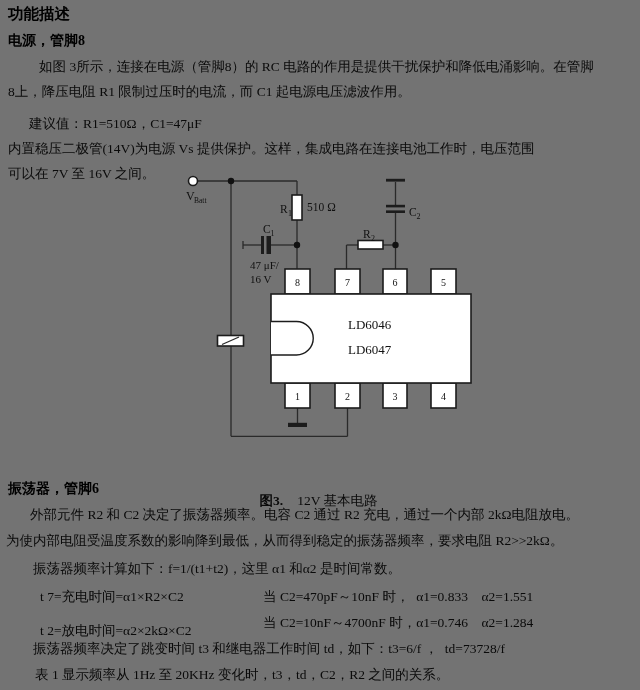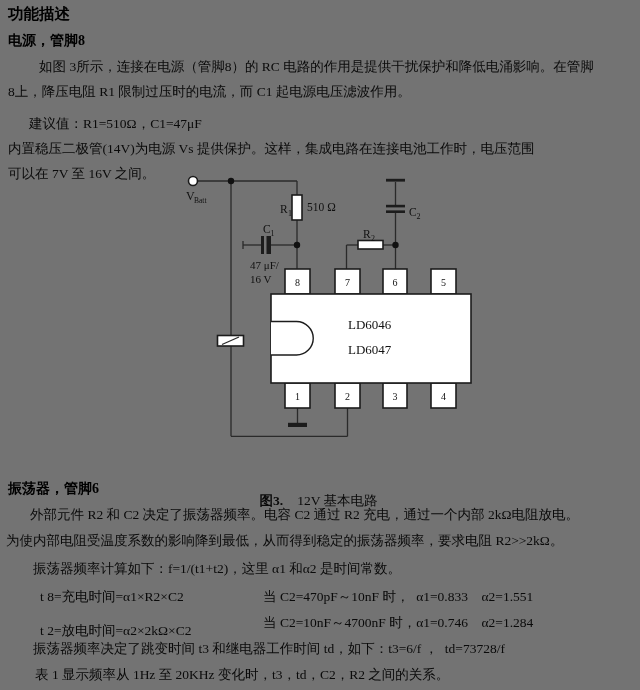--- a/index.html
+++ b/index.html
@@ -129,21 +129,21 @@
   <div class="caption">
     <span class="cap-label">图3.</span><span class="cap-text">12V 基本电路</span>
   </div>
 
   <div class="sec-heading" style="top:480px;left:8px;">振荡器，管脚6</div>
 
   <div class="ln" style="top:507px;left:30px;">外部元件 R2 和 C2 决定了振荡器频率。电容 C2 通过 R2 充电，通过一个内部 2kΩ电阻放电。</div>
   <div class="ln" style="top:533px;left:6px;">为使内部电阻受温度系数的影响降到最低，从而得到稳定的振荡器频率，要求电阻 R2&gt;&gt;2kΩ。</div>
   <div class="ln" style="top:561px;left:33px;">振荡器频率计算如下：f=1/(t1+t2)，这里 α1 和α2 是时间常数。</div>
 
-  <div class="ln" style="top:589px;left:40px;">t 8=充电时间=α1×R2×C2</div>
+  <div class="ln" style="top:589px;left:40px;">t 7=充电时间=α1×R2×C2</div>
   <div class="ln" style="top:589px;left:263px;">当 C2=470pF～10nF 时，  α1=0.833    α2=1.551</div>
 
   <div class="ln" style="top:615px;left:40px;margin-top:8px;">t 2=放电时间=α2×2kΩ×C2</div>
   <div class="ln" style="top:615px;left:263px;">当 C2=10nF～4700nF 时，α1=0.746    α2=1.284</div>
 
   <div class="ln" style="top:641px;left:33px;">振荡器频率决定了跳变时间 t3 和继电器工作时间 td，如下：t3=6/f ，  td=73728/f</div>
   <div class="ln" style="top:667px;left:35px;">表 1 显示频率从 1Hz 至 20KHz 变化时，t3，td，C2，R2 之间的关系。</div>
 
 </div>
 

